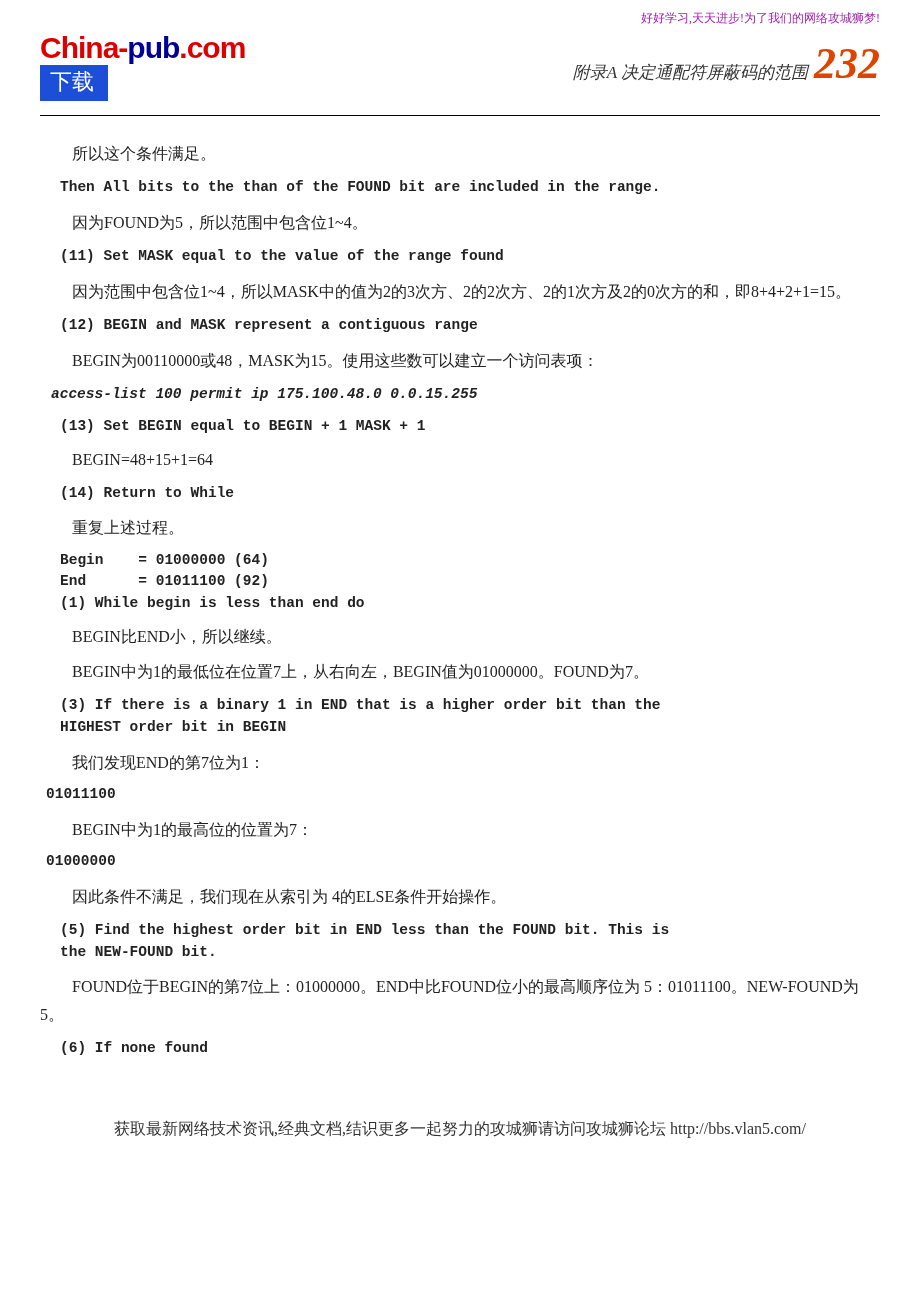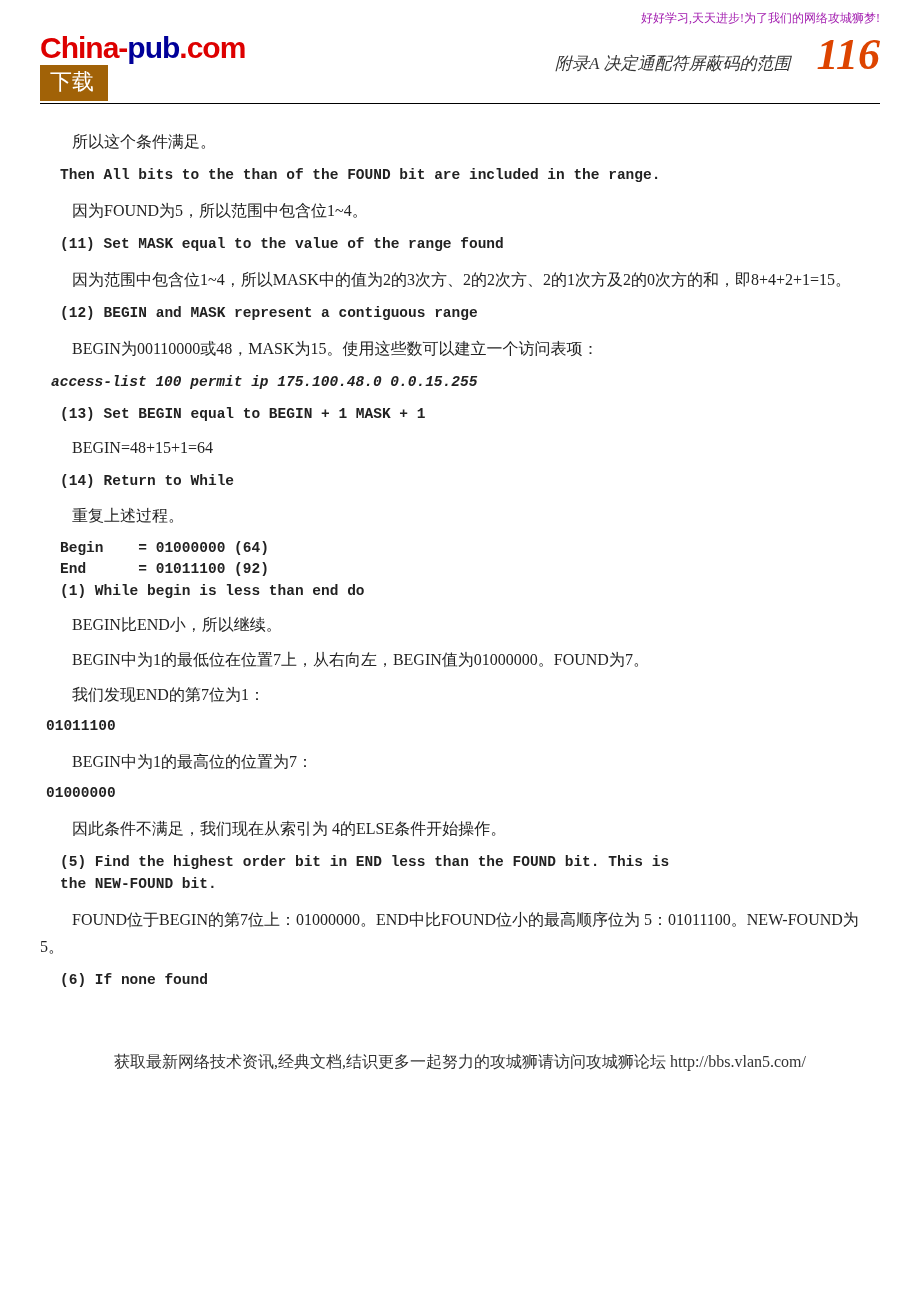--- a/index.html
+++ b/index.html
@@ -15,53 +15,53 @@
     padding: 0 40px 40px 40px;
   }
   .top-slogan {
     text-align: right;
     font-size: 12px;
     padding: 10px 0 6px 0;
     color: #a21caf;
   }
   .header-row {
     display: flex;
-    align-items: flex-start;
+    align-items: center;
     justify-content: space-between;
     border-bottom: 1.5px solid #000;
-    padding-bottom: 2px;
+    padding-bottom: 14px;
     margin-bottom: 24px;
   }
   .logo-stack {
     display: flex;
     flex-direction: column;
     align-items: flex-start;
   }
   .logo-text {
     font-family: "Comic Sans MS", "Arial Black", sans-serif;
     font-size: 30px;
     font-weight: bold;
     letter-spacing: -1px;
     line-height: 1;
   }
   .logo-text .red { color: #d00; }
   .logo-text .blue { color: #009; }
   .download-badge {
-    background: #a16207;
+    background: #1d4ed8;
     color: #fff;
     font-size: 22px;
     padding: 2px 14px 4px 10px;
     margin-top: 2px;
     font-family: "KaiTi", "STKaiti", serif;
     display: inline-block;
   }
   .header-right {
     display: flex;
     align-items: baseline;
-    gap: 26px;
+    gap: 6px;
     padding-bottom: 6px;
   }
   .appendix-label {
     font-family: "SimSun", serif;
     font-size: 17px;
     font-style: italic;
     color: #333;
   }
   .page-number {
     font-family: "Times New Roman", serif;
@@ -105,41 +105,43 @@
 
   <div class="header-row">
     <div class="logo-stack">
       <div class="logo-text">
         <span class="red">China-</span><span class="blue">pub</span><span class="red">.com</span>
       </div>
       <div class="download-badge">下载</div>
     </div>
     <div class="header-right">
       <span class="appendix-label">附录A  决定通配符屏蔽码的范围</span>
-      <span class="page-number">116</span>
+      <span class="page-number">232</span>
     </div>
   </div>
 
   <div class="body-text">所以这个条件满足。</div>
   <div class="mono">Then All bits to the than of the FOUND bit are included in the range.</div>
   <div class="body-text">因为FOUND为5，所以范围中包含位1~4。</div>
   <div class="mono">(11) Set MASK equal to the value of the range found</div>
   <div class="body-text" style="text-indent:2em;">因为范围中包含位1~4，所以MASK中的值为2的3次方、2的2次方、2的1次方及2的0次方的和，即8+4+2+1=15。</div>
   <div class="mono">(12) BEGIN and MASK represent a contiguous range</div>
   <div class="body-text">BEGIN为00110000或48，MASK为15。使用这些数可以建立一个访问表项：</div>
   <div class="mono italic">access-list 100 permit ip 175.100.48.0 0.0.15.255</div>
   <div class="mono tight">(13) Set BEGIN equal to BEGIN + 1 MASK + 1</div>
   <div class="body-text">BEGIN=48+15+1=64</div>
   <div class="mono">(14) Return to While</div>
   <div class="body-text">重复上述过程。</div>
   <div class="mono tight">Begin    = 01000000 (64)
 End      = 01011100 (92)
 (1) While begin is less than end do</div>
   <div class="body-text">BEGIN比END小，所以继续。</div>
   <div class="body-text">BEGIN中为1的最低位在位置7上，从右向左，BEGIN值为01000000。FOUND为7。</div>
+  <div class="mono">(3) If there is a binary 1 in END that is a higher order bit than the
+HIGHEST order bit in BEGIN</div>
   <div class="body-text">我们发现END的第7位为1：</div>
   <div class="mono flush">01011100</div>
   <div class="body-text">BEGIN中为1的最高位的位置为7：</div>
   <div class="mono flush">01000000</div>
   <div class="body-text">因此条件不满足，我们现在从索引为 4的ELSE条件开始操作。</div>
   <div class="mono">(5) Find the highest order bit in END less than the FOUND bit. This is
 the NEW-FOUND bit.</div>
   <div class="body-text">FOUND位于BEGIN的第7位上：01000000。END中比FOUND位小的最高顺序位为 5：01011100。NEW-FOUND为5。</div>
   <div class="mono">(6) If none found</div>
 

